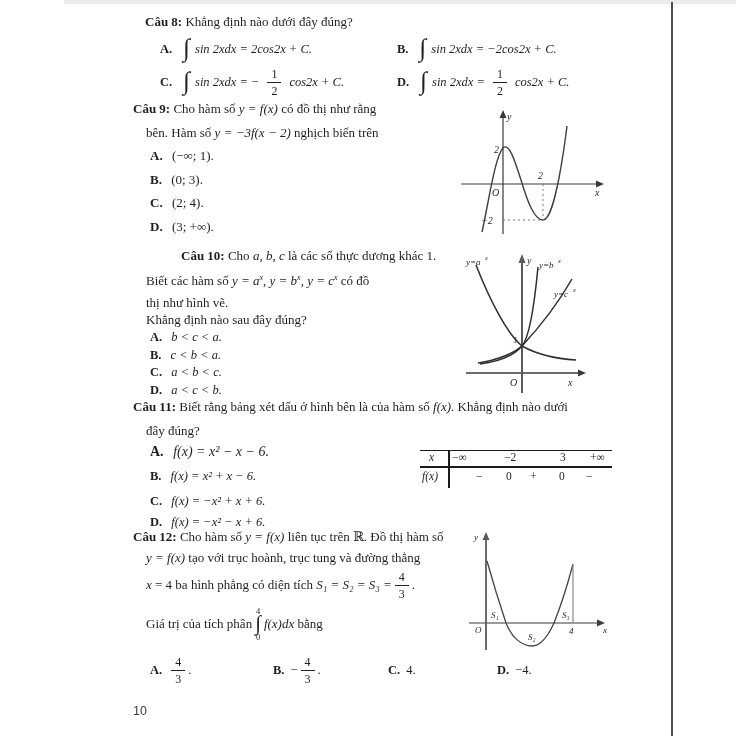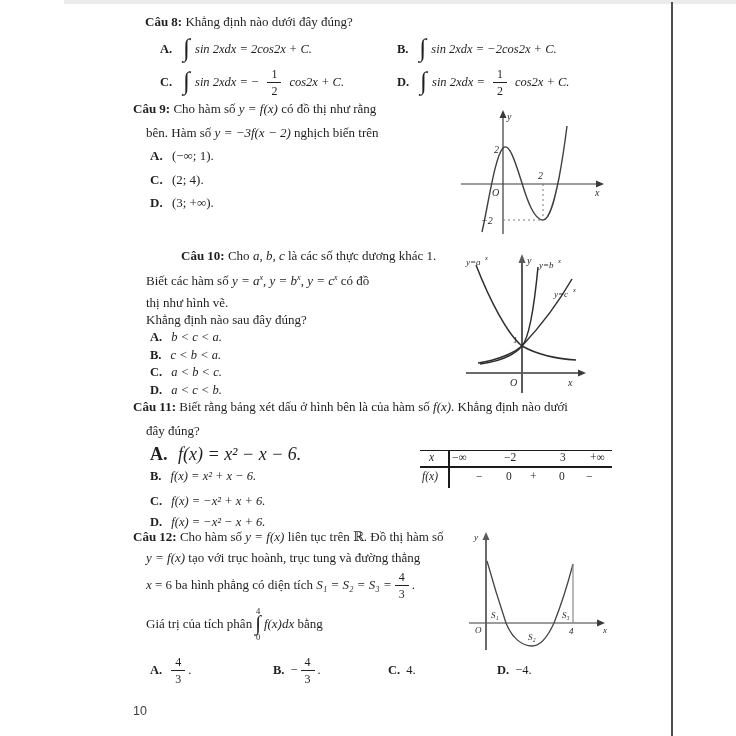--- a/index.html
+++ b/index.html
@@ -96,20 +96,24 @@
 
   <div class="blk q9" style="left:133px;top:97px;">
     <div class="line">
       <span class="qtitle">Câu 9:</span>
       <span><span>Cho hàm số </span><span class="mi">y = f(x)</span><span> có đồ thị như rằng</span></span>
     </div>
     <div class="line cont"><span>bên. Hàm số </span><span class="mi">y = −3f(x − 2)</span><span> nghịch biến trên</span></div>
     <div class="line optind">
       <span class="lab">A.</span>
       <span>(−∞; 1).</span>
+    </div>
+    <div class="line optind">
+      <span class="lab">B.</span>
+      <span>(0; 3).</span>
     </div>
     <div class="line optind">
       <span class="lab">C.</span>
       <span>(2; 4).</span>
     </div>
     <div class="line optind">
       <span class="lab">D.</span>
       <span>(3; +∞).</span>
     </div>
   </div>
@@ -175,21 +179,21 @@
     <text x="50" y="137" font-size="10">O</text>
     <text x="108" y="137" font-size="10">x</text>
   </svg>
 
   <div class="blk" style="left:133px;top:399px;width:500px;height:135px;">
     <div class="absline" style="top:0;">
       <span class="qtitle">Câu 11:</span>
       <span><span>Biết rằng bảng xét dấu ở hình bên là của hàm số </span><span class="mi">f(x)</span><span>. Khẳng định nào dưới</span></span>
     </div>
     <div class="absline" style="top:24px;left:13px;"><span>đây đúng?</span></div>
-    <div class="absline" style="top:45px;left:17px;font-size:18px;">
+    <div class="absline" style="top:45px;left:17px;font-size:14px;">
       <span class="lab">A.</span>
       <span class="mi">f(x) = x² − x − 6.</span>
     </div>
     <div class="absline" style="top:70px;left:17px;font-size:12.5px;">
       <span class="lab">B.</span>
       <span class="mi">f(x) = x² + x − 6.</span>
     </div>
     <div class="absline" style="top:95px;left:17px;font-size:12.5px;">
       <span class="lab">C.</span>
       <span class="mi">f(x) = −x² + x + 6.</span>
@@ -217,21 +221,21 @@
     <span style="left:166px;top:20px;">−</span>
   </div>
 
   <div class="blk" style="left:133px;top:529px;width:345px;height:120px;">
     <div class="absline" style="top:0;">
       <span class="qtitle">Câu 12:</span>
       <span><span>Cho hàm số </span><span class="mi">y = f(x)</span><span> liên tục trên ℝ. Đồ thị hàm số</span></span>
     </div>
     <div class="absline" style="top:21px;left:13px;"><span class="mi">y = f(x)</span><span> tạo với trục hoành, trục tung và đường thẳng</span></div>
     <div class="absline flexline" style="top:41px;left:13px;height:30px;">
-      <span><span class="mi">x</span><span> = 6 ba hình phẳng có diện tích </span><span class="mi">S₁ = S₂ = S₃ = </span></span>
+      <span><span class="mi">x</span><span> = 4 ba hình phẳng có diện tích </span><span class="mi">S₁ = S₂ = S₃ = </span></span>
       <span class="frac">
         <span class="fnum">4</span>
         <span class="fden">3</span>
       </span>
       <span>.</span>
     </div>
     <div class="absline flexline" style="top:76px;left:13px;height:38px;">
       <span><span>Giá trị của tích phân </span></span>
       <span class="intlim">
         <span class="itop">4</span>

